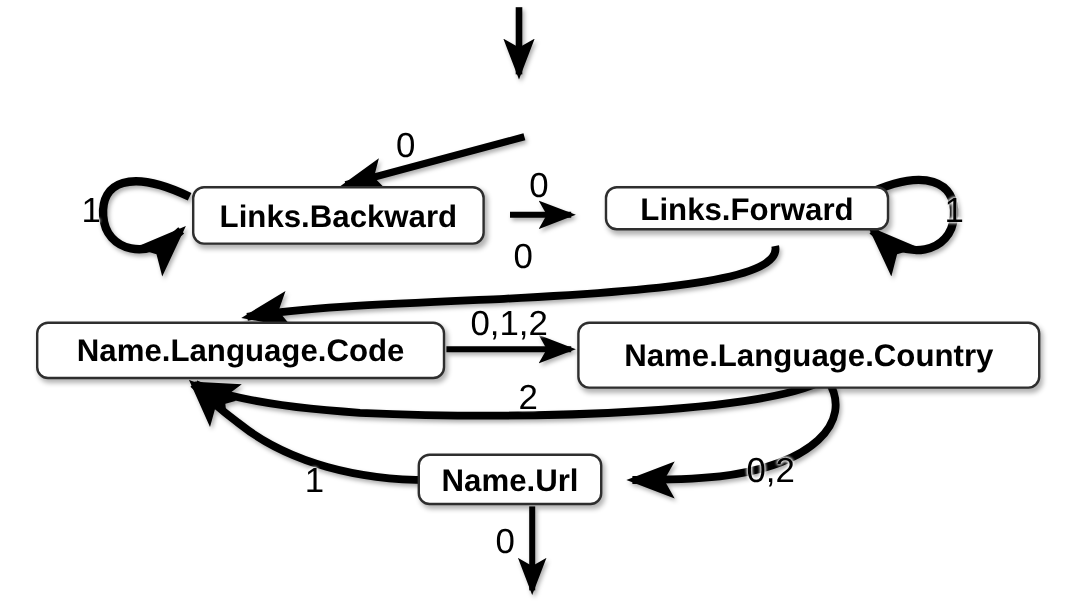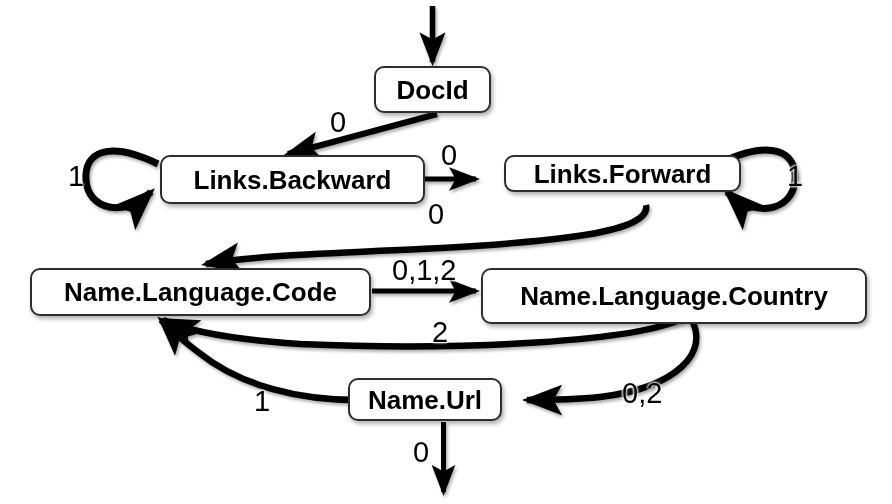--- a/index.html
+++ b/index.html
@@ -86,25 +86,22 @@
       <path d="M 686 317 C 640 342 460 351 300 344 C 240 340 190 332 163 320" stroke-width="6.5" marker-end="url(#arrowhead)"></path>
 
       <path d="M 690 317 C 712 352 676 388 600 397 C 572 400 548 400 527 400" stroke-width="6.5" marker-end="url(#arrowhead)"></path>
 
       <path d="M 364 400 C 300 401 240 386 198 352 C 178 337 168 327 161 320" stroke-width="6.5" marker-end="url(#arrowhead)"></path>
 
       <line x1="443.5" y1="422" x2="443.5" y2="492" stroke-width="5" marker-end="url(#arrowhead)"></line>
     </g>
   </svg>
 
-  <div class="node-box" style="left:374px; top:66px; width:117px; height:47px;">
-    <span class="node-label" style="font-size:26px;">DocId</span>
-  </div>
 
-  <div class="node-box" style="left:160px; top:155px; width:265px; height:49px;">
+  <div class="node-box" style="left:160px; top:155px; width:244px; height:49px;">
     <span class="node-label" style="font-size:26px;">Links.Backward</span>
   </div>
 
   <div class="node-box" style="left:504px; top:155px; width:237px; height:37px;">
     <span class="node-label" style="font-size:26px;">Links.Forward</span>
   </div>
 
   <div class="node-box" style="left:30px; top:268px; width:341px; height:48px;">
     <span class="node-label" style="font-size:26px;text-align:right;">Name.Language.Code</span>
   </div>

